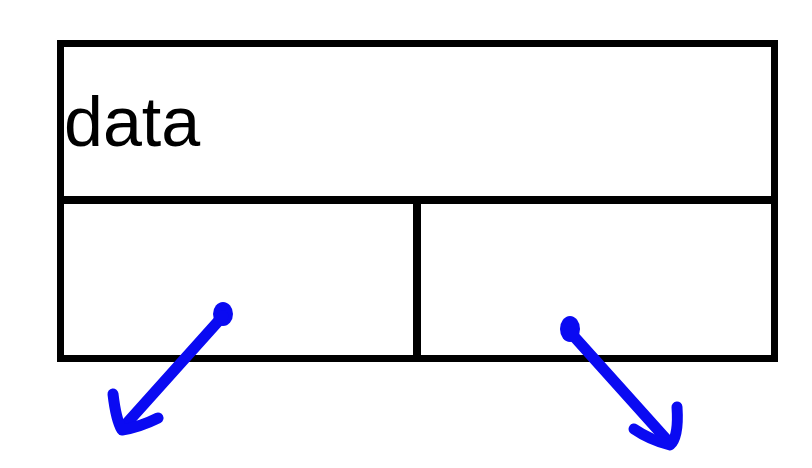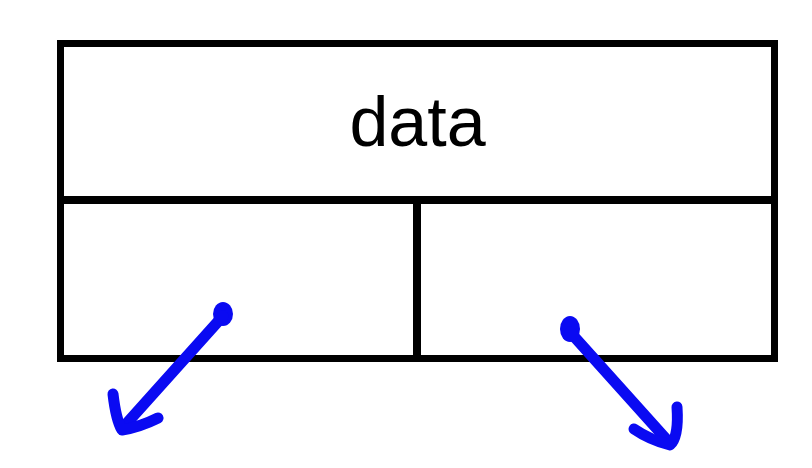--- a/index.html
+++ b/index.html
@@ -22,21 +22,20 @@
     width: 721px;
     height: 322px;
     border: 7px solid var(--color-border, #000000);
     box-sizing: border-box;
   }
   .data-cell {
     height: 149px;
     border-bottom: 8px solid var(--color-border, #000000);
     display: flex;
     align-items: center;
-    justify-content: center;
   }
   .data-label {
     font-size: 70px;
     line-height: 1;
     color: var(--color-text, #000000);
     letter-spacing: 0px;
   }
   .pointer-row {
     display: flex;
     height: 151px;

